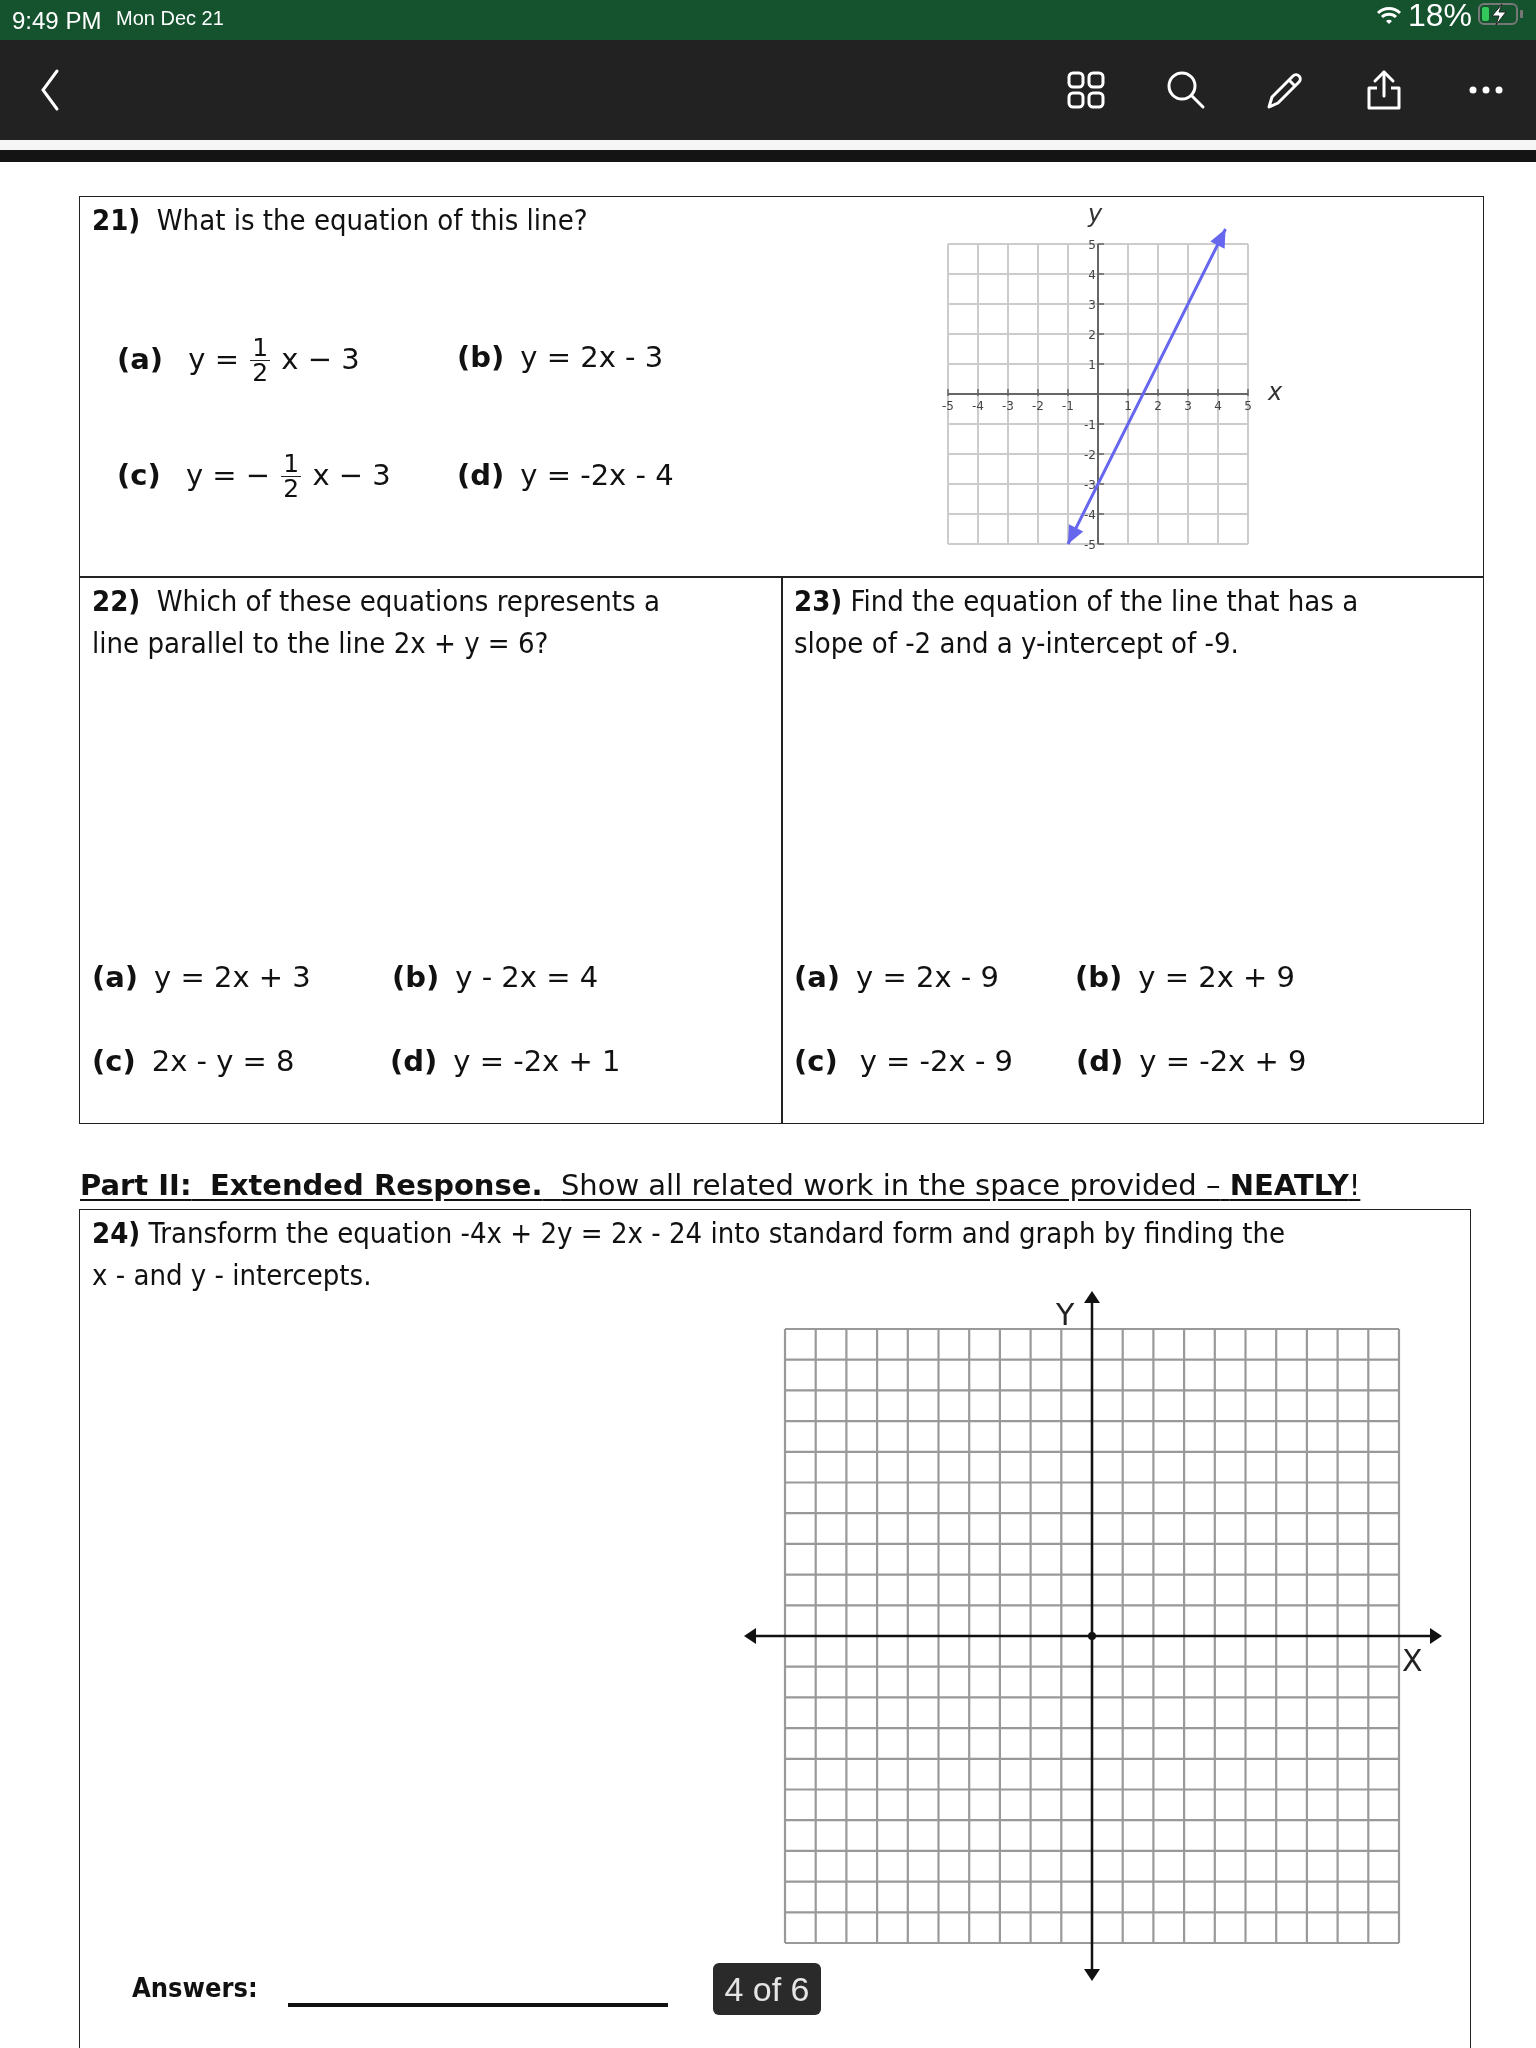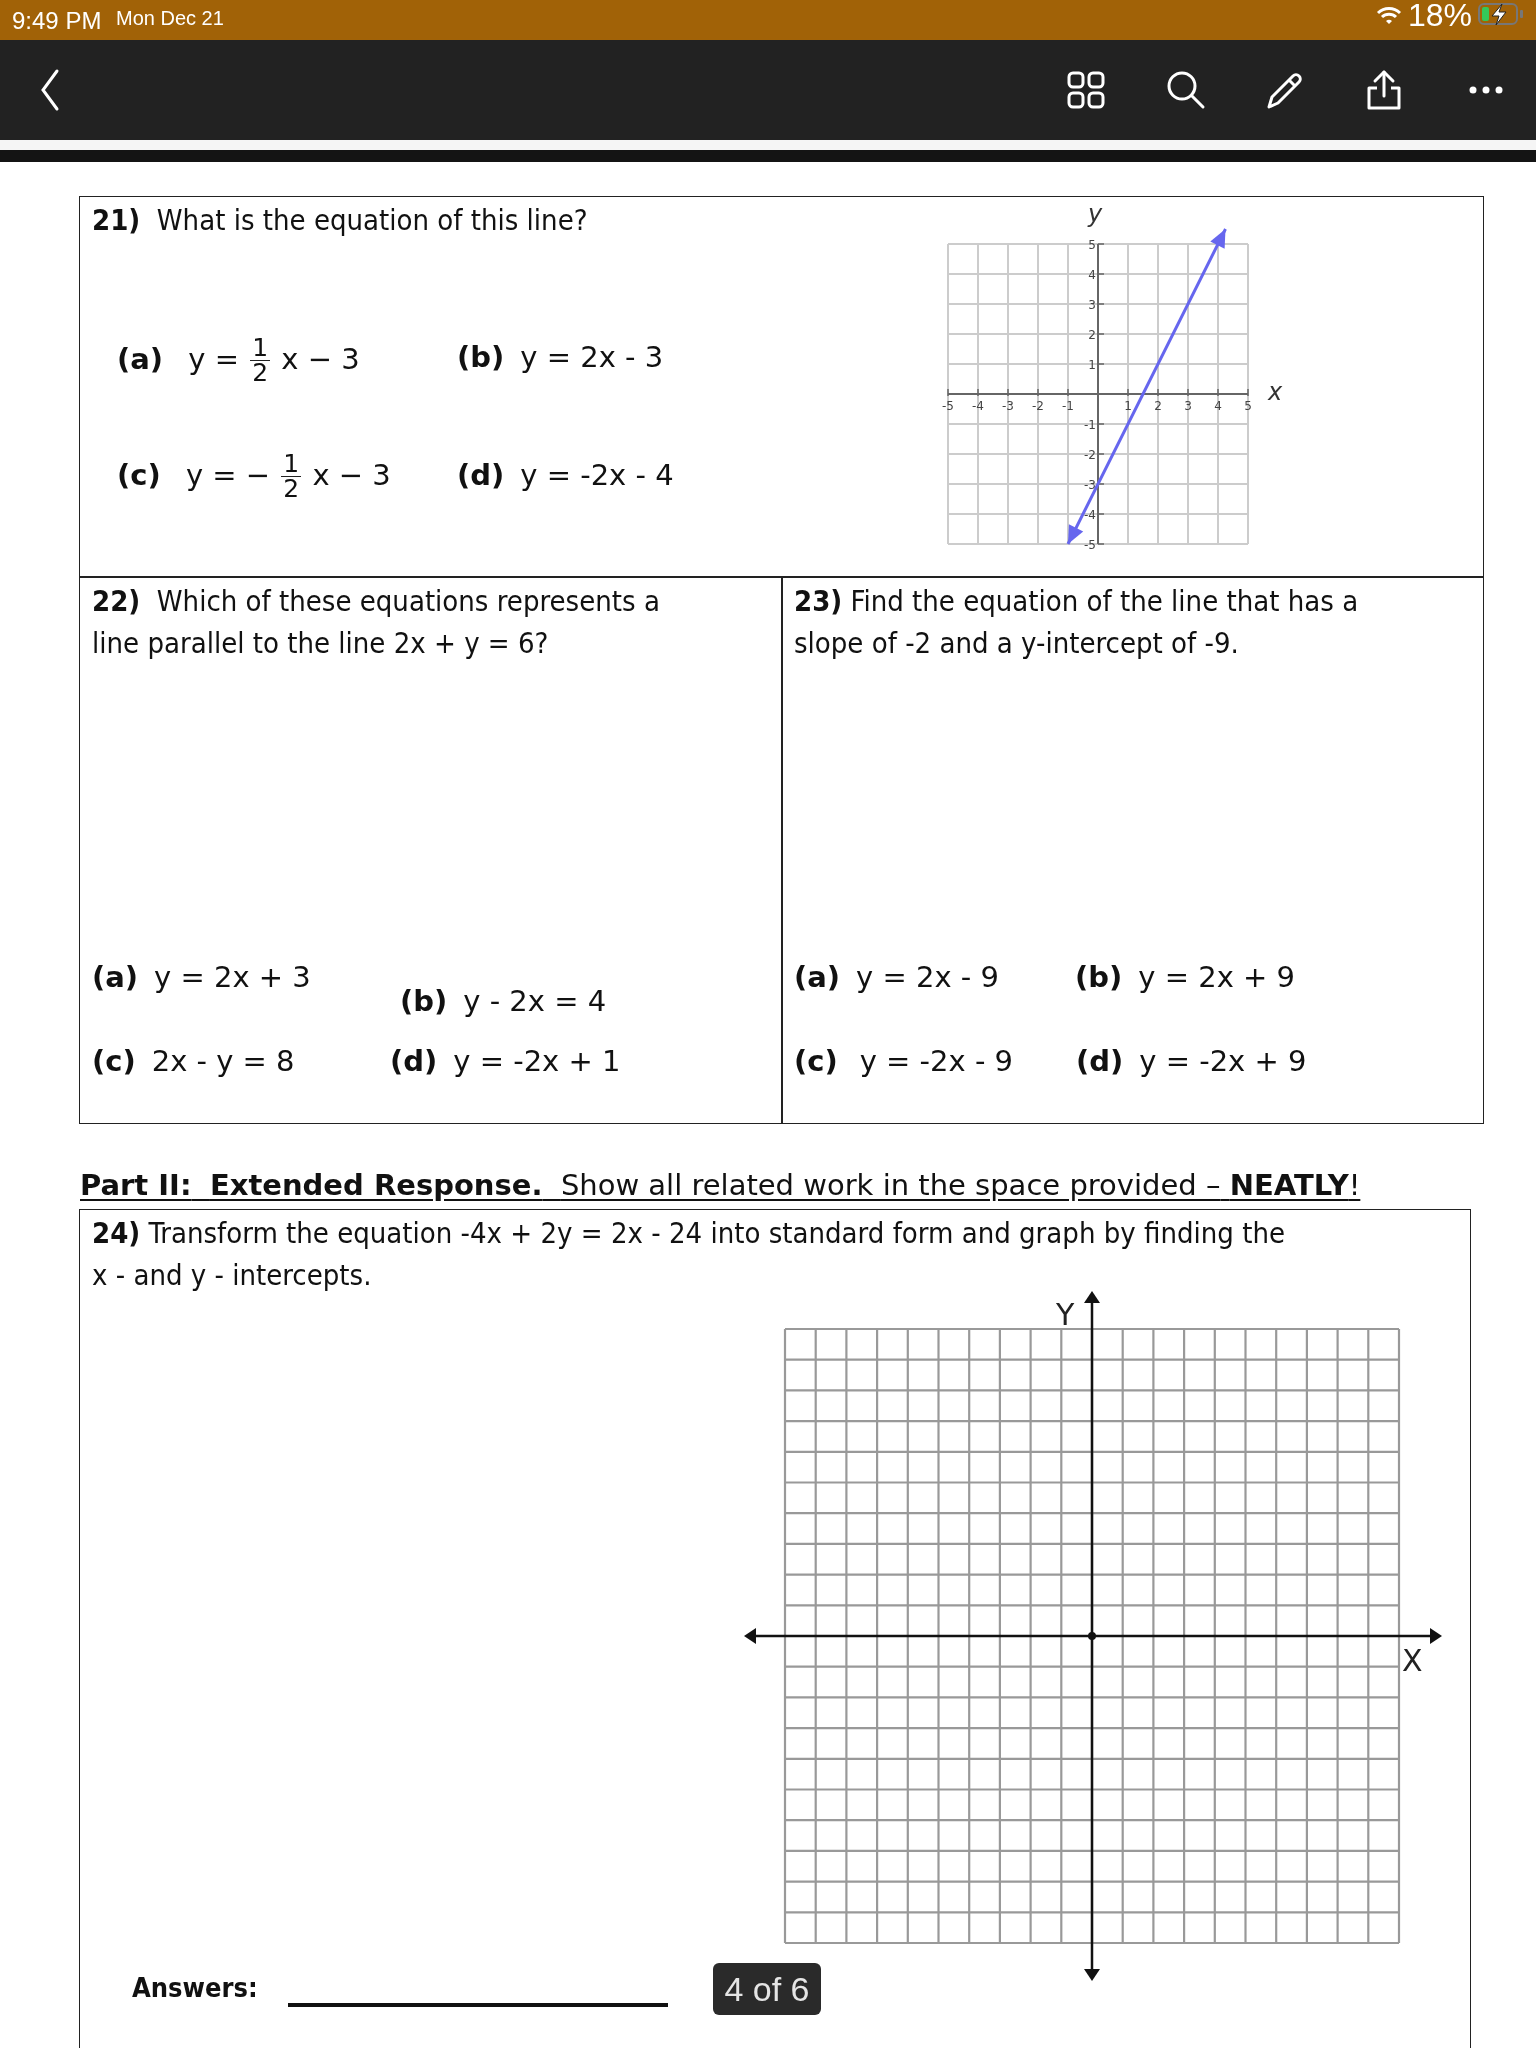--- a/index.html
+++ b/index.html
@@ -1,17 +1,17 @@
 <!DOCTYPE html>
 <html><head>
 <meta charset="utf-8">
 <style>
   html, body { margin:0; padding:0; }
   body { width:1536px; height:2048px; position:relative; overflow:hidden; background:#ffffff; font-family:"DejaVu Sans", sans-serif; }
-  .status-bar { position:absolute; left:0; top:0; width:1536px; height:40px; background:#a16207; color:#fff; }
+  .status-bar { position:absolute; left:0; top:0; width:1536px; height:40px; background:#14532d; color:#fff; }
   .status-time { position:absolute; left:12px; top:7px; font-family:"Liberation Sans", sans-serif; font-size:24px; }
   .status-date { position:absolute; left:116px; top:7px; font-family:"Liberation Sans", sans-serif; font-size:20px; }
   .status-right { position:absolute; right:12px; top:6px; height:28px; display:flex; align-items:flex-end; gap:6px; font-family:"Liberation Sans", sans-serif; font-size:32px; }
   .toolbar { position:absolute; left:0; top:40px; width:1536px; height:100px; background:#222222; }
   .tb-icon { position:absolute; top:24px; width:52px; height:52px; display:flex; align-items:center; justify-content:center; cursor:pointer; }
   .divider-white { position:absolute; left:0; top:140px; width:1536px; height:10px; background:#f5f5f5; }
   .divider-black { position:absolute; left:0; top:150px; width:1536px; height:12px; background:#141414; }
   .page { position:absolute; left:0; top:162px; width:1536px; height:1886px; background:#fff; }
   .doc { font-family:"DejaVu Sans Condensed","DejaVu Sans", sans-serif; color:#111; }
   .box { position:absolute; border:1.6px solid #222; box-sizing:border-box; }
@@ -212,21 +212,21 @@
       <polygon points="138,344 153.2052622469986,331.4780193260012 138.89442719099992,324.3226017980018" fill="#6666ee"></polygon>
     </g>
 </svg>
 
 <div class="box" style="left:79px; top:576px; width:704px; height:548px;"></div>
 <div class="q" style="left:92px; top:580px;">
   <div><span class="qnum">22)</span>&nbsp; <span>Which of these equations represents a</span></div>
   <div>line parallel to the line 2x + y = 6?</div>
 </div>
 <div class="opt" style="left:92px; top:960px;"><span class="lbl">(a)</span><span>y = 2x + 3</span></div>
-<div class="opt" style="left:400px; top:960px;margin-top:24px;"><span class="lbl">(b)</span><span>y - 2x = 4</span></div>
+<div class="opt" style="left:392px; top:960px;"><span class="lbl">(b)</span><span>y - 2x = 4</span></div>
 <div class="opt" style="left:92px; top:1044px;"><span class="lbl">(c)</span><span>2x - y = 8</span></div>
 <div class="opt" style="left:390px; top:1044px;"><span class="lbl">(d)</span><span>y = -2x + 1</span></div>
 
 <div class="box" style="left:781px; top:576px; width:703px; height:548px;"></div>
 <div class="q" style="left:794px; top:580px;">
   <div><span class="qnum">23)</span> <span>Find the equation of the line that has a</span></div>
   <div>slope of -2 and a y-intercept of -9.</div>
 </div>
 <div class="opt" style="left:794px; top:960px;"><span class="lbl">(a)</span><span>y = 2x - 9</span></div>
 <div class="opt" style="left:1075px; top:960px;"><span class="lbl">(b)</span><span>y = 2x + 9</span></div>

